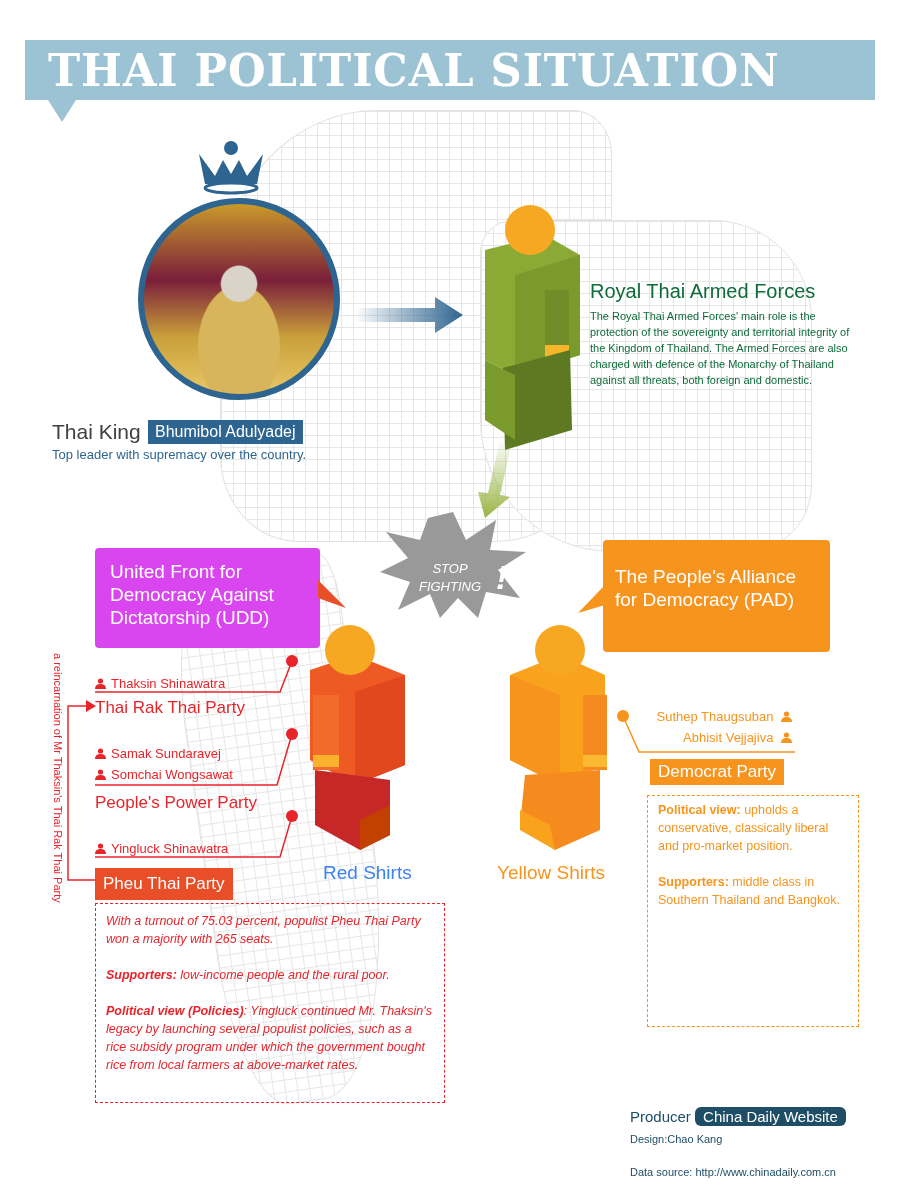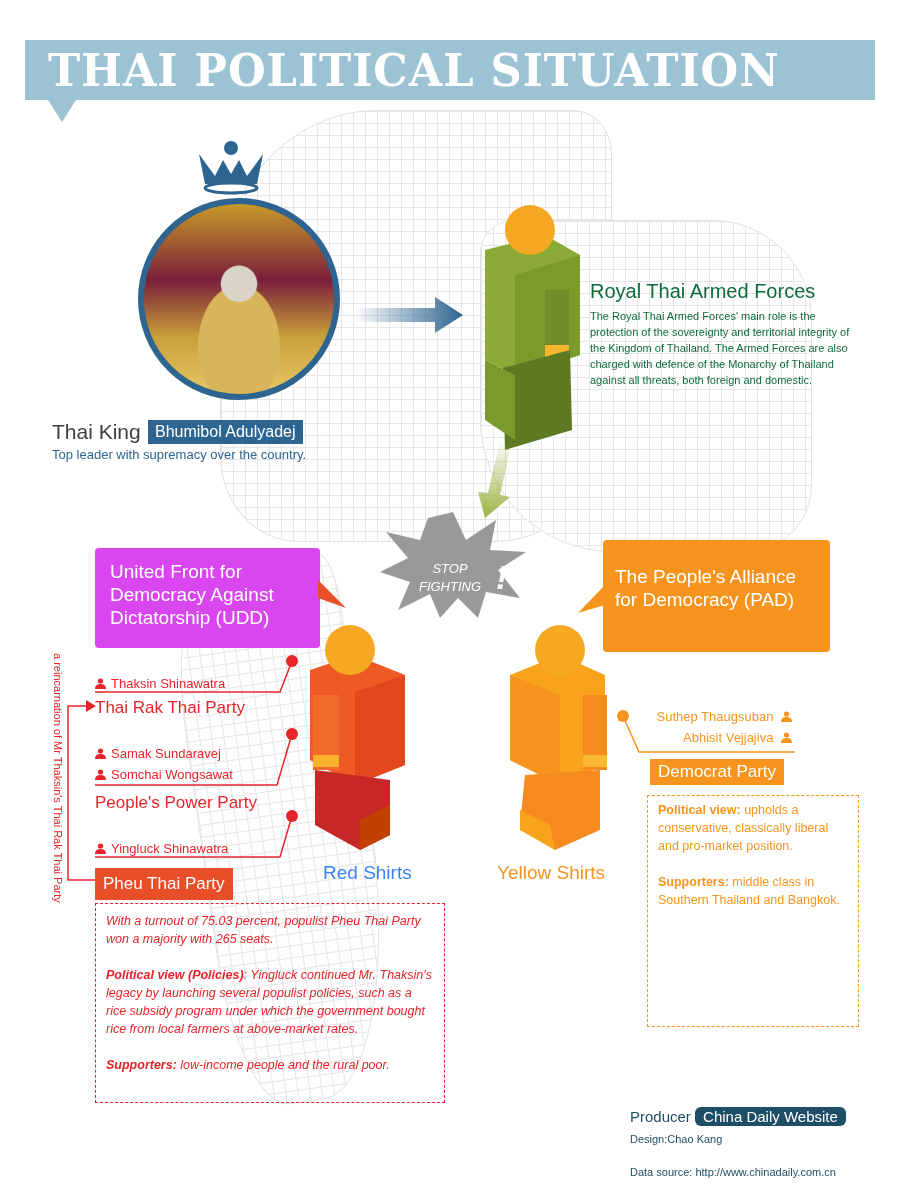--- a/index.html
+++ b/index.html
@@ -180,22 +180,22 @@
 <div class="abs person" style="left:95px;top:841px">
   <svg class="ico" viewBox="0 0 11 11">
       <circle cx="5.5" cy="3" r="2.6" fill="#e8242b"></circle>
       <path d="M0 11 Q0 6 5.5 6 Q11 6 11 11 Z" fill="#e8242b"></path>
     </svg><span>Yingluck Shinawatra</span>
 </div>
 <div class="abs pt-box">Pheu Thai Party</div>
 
 <div class="abs red-box">
   <p>With a turnout of 75.03 percent, populist Pheu Thai Party won a majority with 265 seats.</p>
+  <p><b>Supporters:</b><span> low-income people and the rural poor.</span></p>
   <p><b>Political view (Policies)</b><span>: Yingluck continued Mr. Thaksin's legacy by launching several populist policies, such as a rice subsidy program under which the government bought rice from local farmers at above-market rates.</span></p>
-  <p><b>Supporters:</b><span> low-income people and the rural poor.</span></p>
 </div>
 
 <svg class="abs" style="left:615px;top:708px" width="180" height="48">
   <circle cx="8" cy="8" r="6" fill="#f7941d"></circle>
   <path d="M8 8 L24 44 H180" fill="none" stroke="#f7941d" stroke-width="1.5"></path>
 </svg>
 <div class="abs yperson" style="left:640px;top:709px;width:152px">
   <span>Suthep Thaugsuban</span>
   <svg class="ico" style="margin:0 0 0 4px" viewBox="0 0 11 11">
       <circle cx="5.5" cy="3" r="2.6" fill="#f7941d"></circle>

